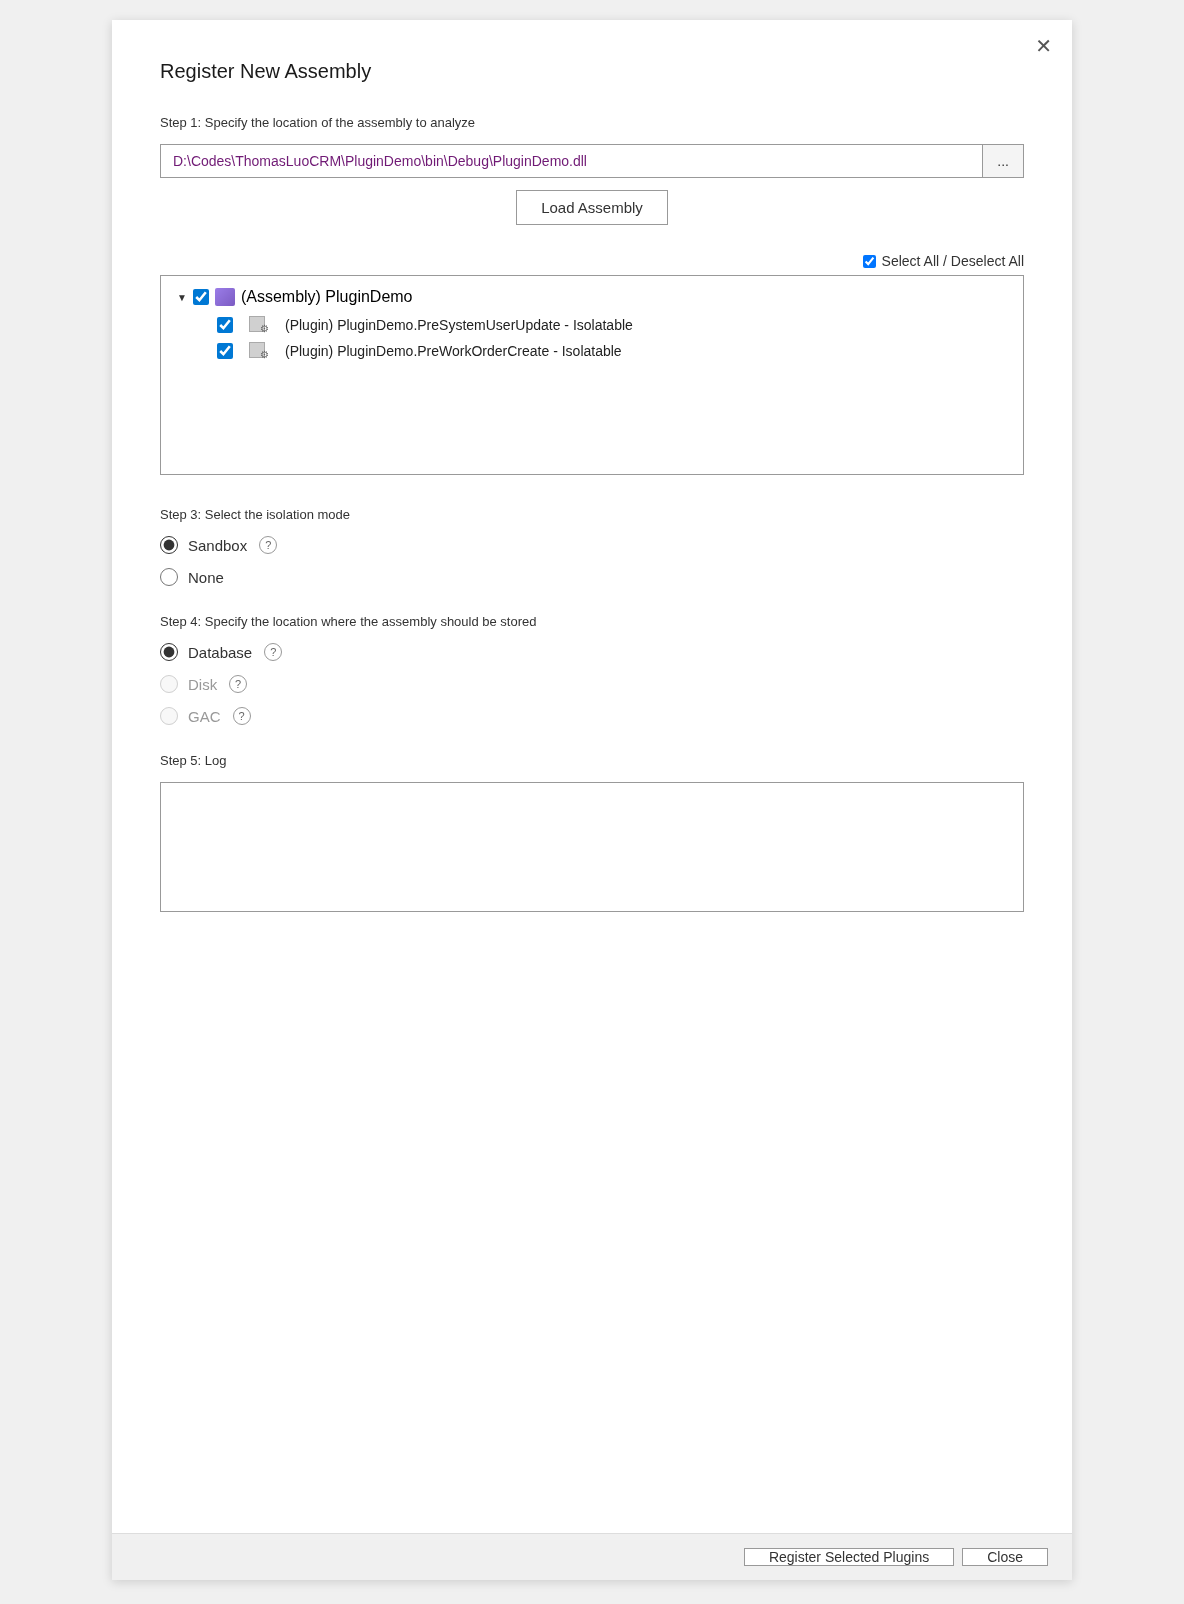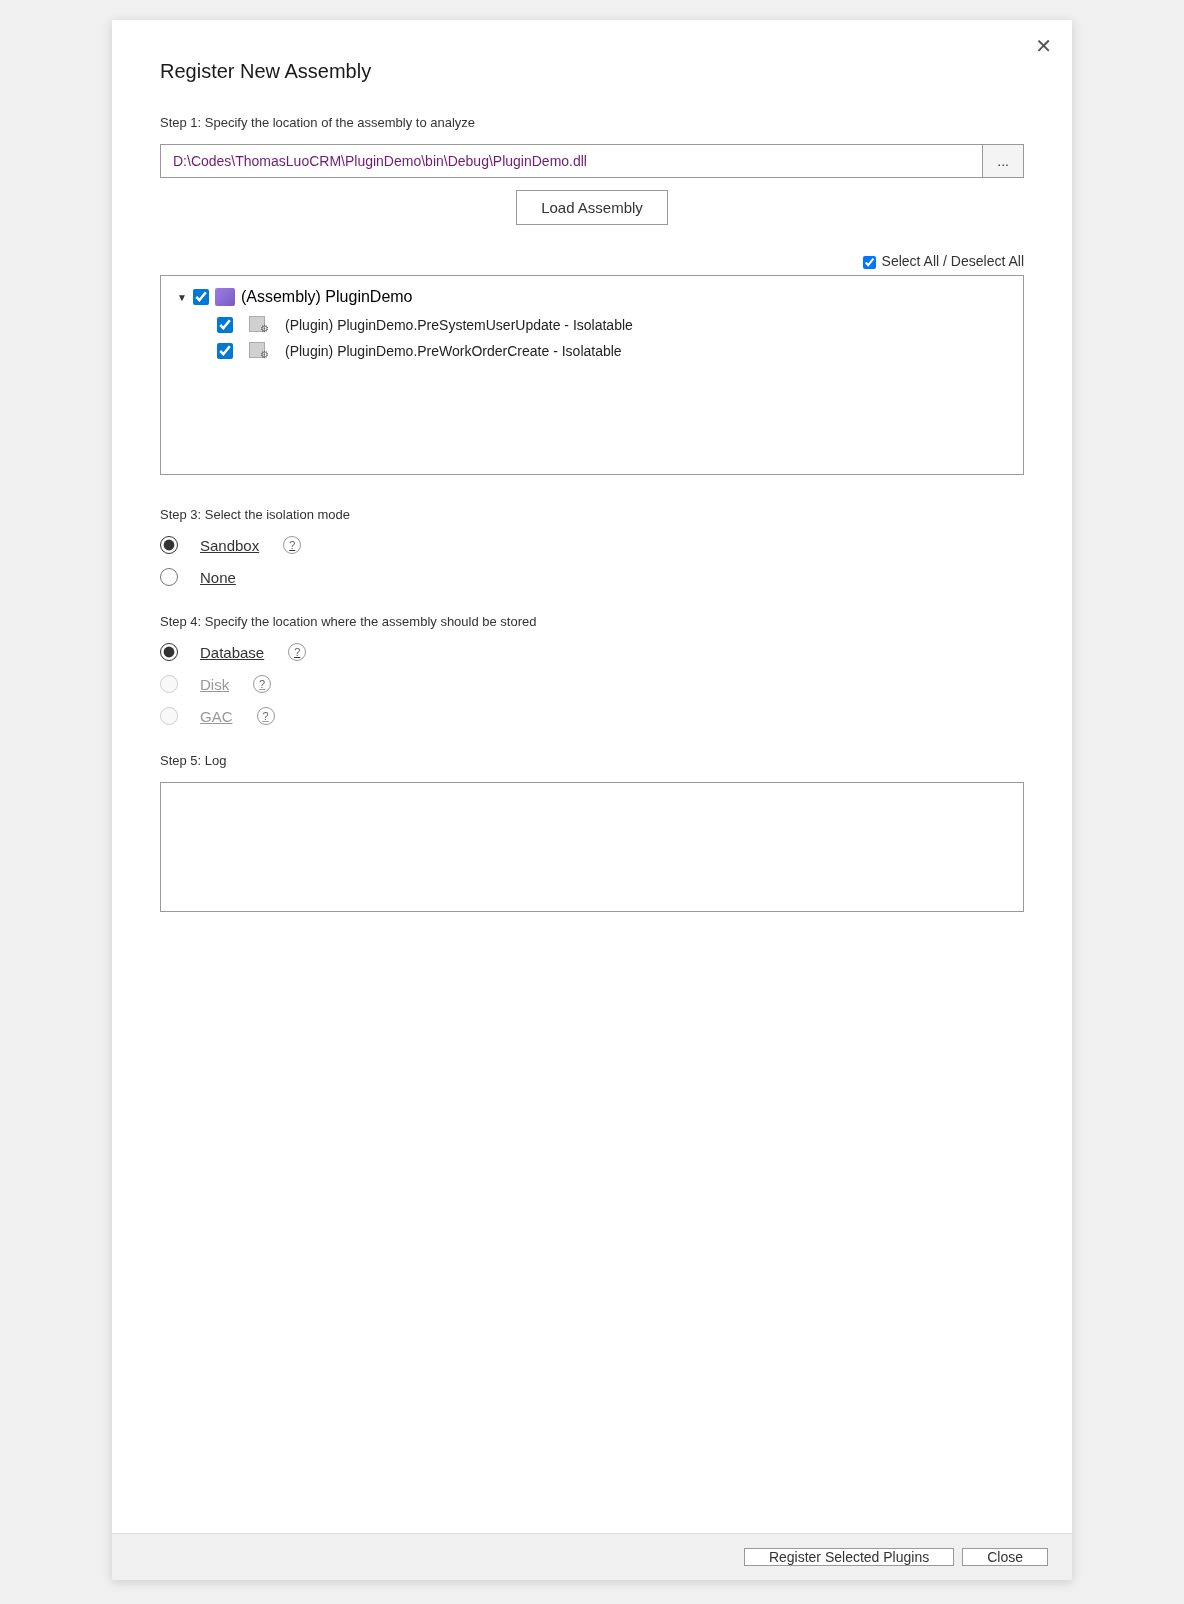--- a/index.html
+++ b/index.html
@@ -90,21 +90,21 @@
       padding: 8px 24px;
       font-size: 15px;
       cursor: pointer;
       color: #333;
     }
 
     .select-all-row {
       display: flex;
       justify-content: flex-end;
       margin-bottom: 6px;
-      align-items: flex-end;
+      align-items: center;
       gap: 6px;
     }
 
     .select-all-row label {
       font-size: 14px;
       color: #333;
     }
 
     .tree-box {
       border: 1px solid #999;
@@ -184,25 +184,24 @@
       color: #666;
     }
 
     .radio-group {
       margin-bottom: 28px;
     }
 
     .radio-item {
       display: flex;
       align-items: center;
-      gap: 22px;
+      gap: 10px;
       margin-bottom: 14px;
       font-size: 15px;
       color: #333;
-      text-decoration: underline;
     }
 
     .radio-item input[type="radio"] {
       width: 18px;
       height: 18px;
       cursor: pointer;
       accent-color: #333;
     }
 
     .help-icon {

